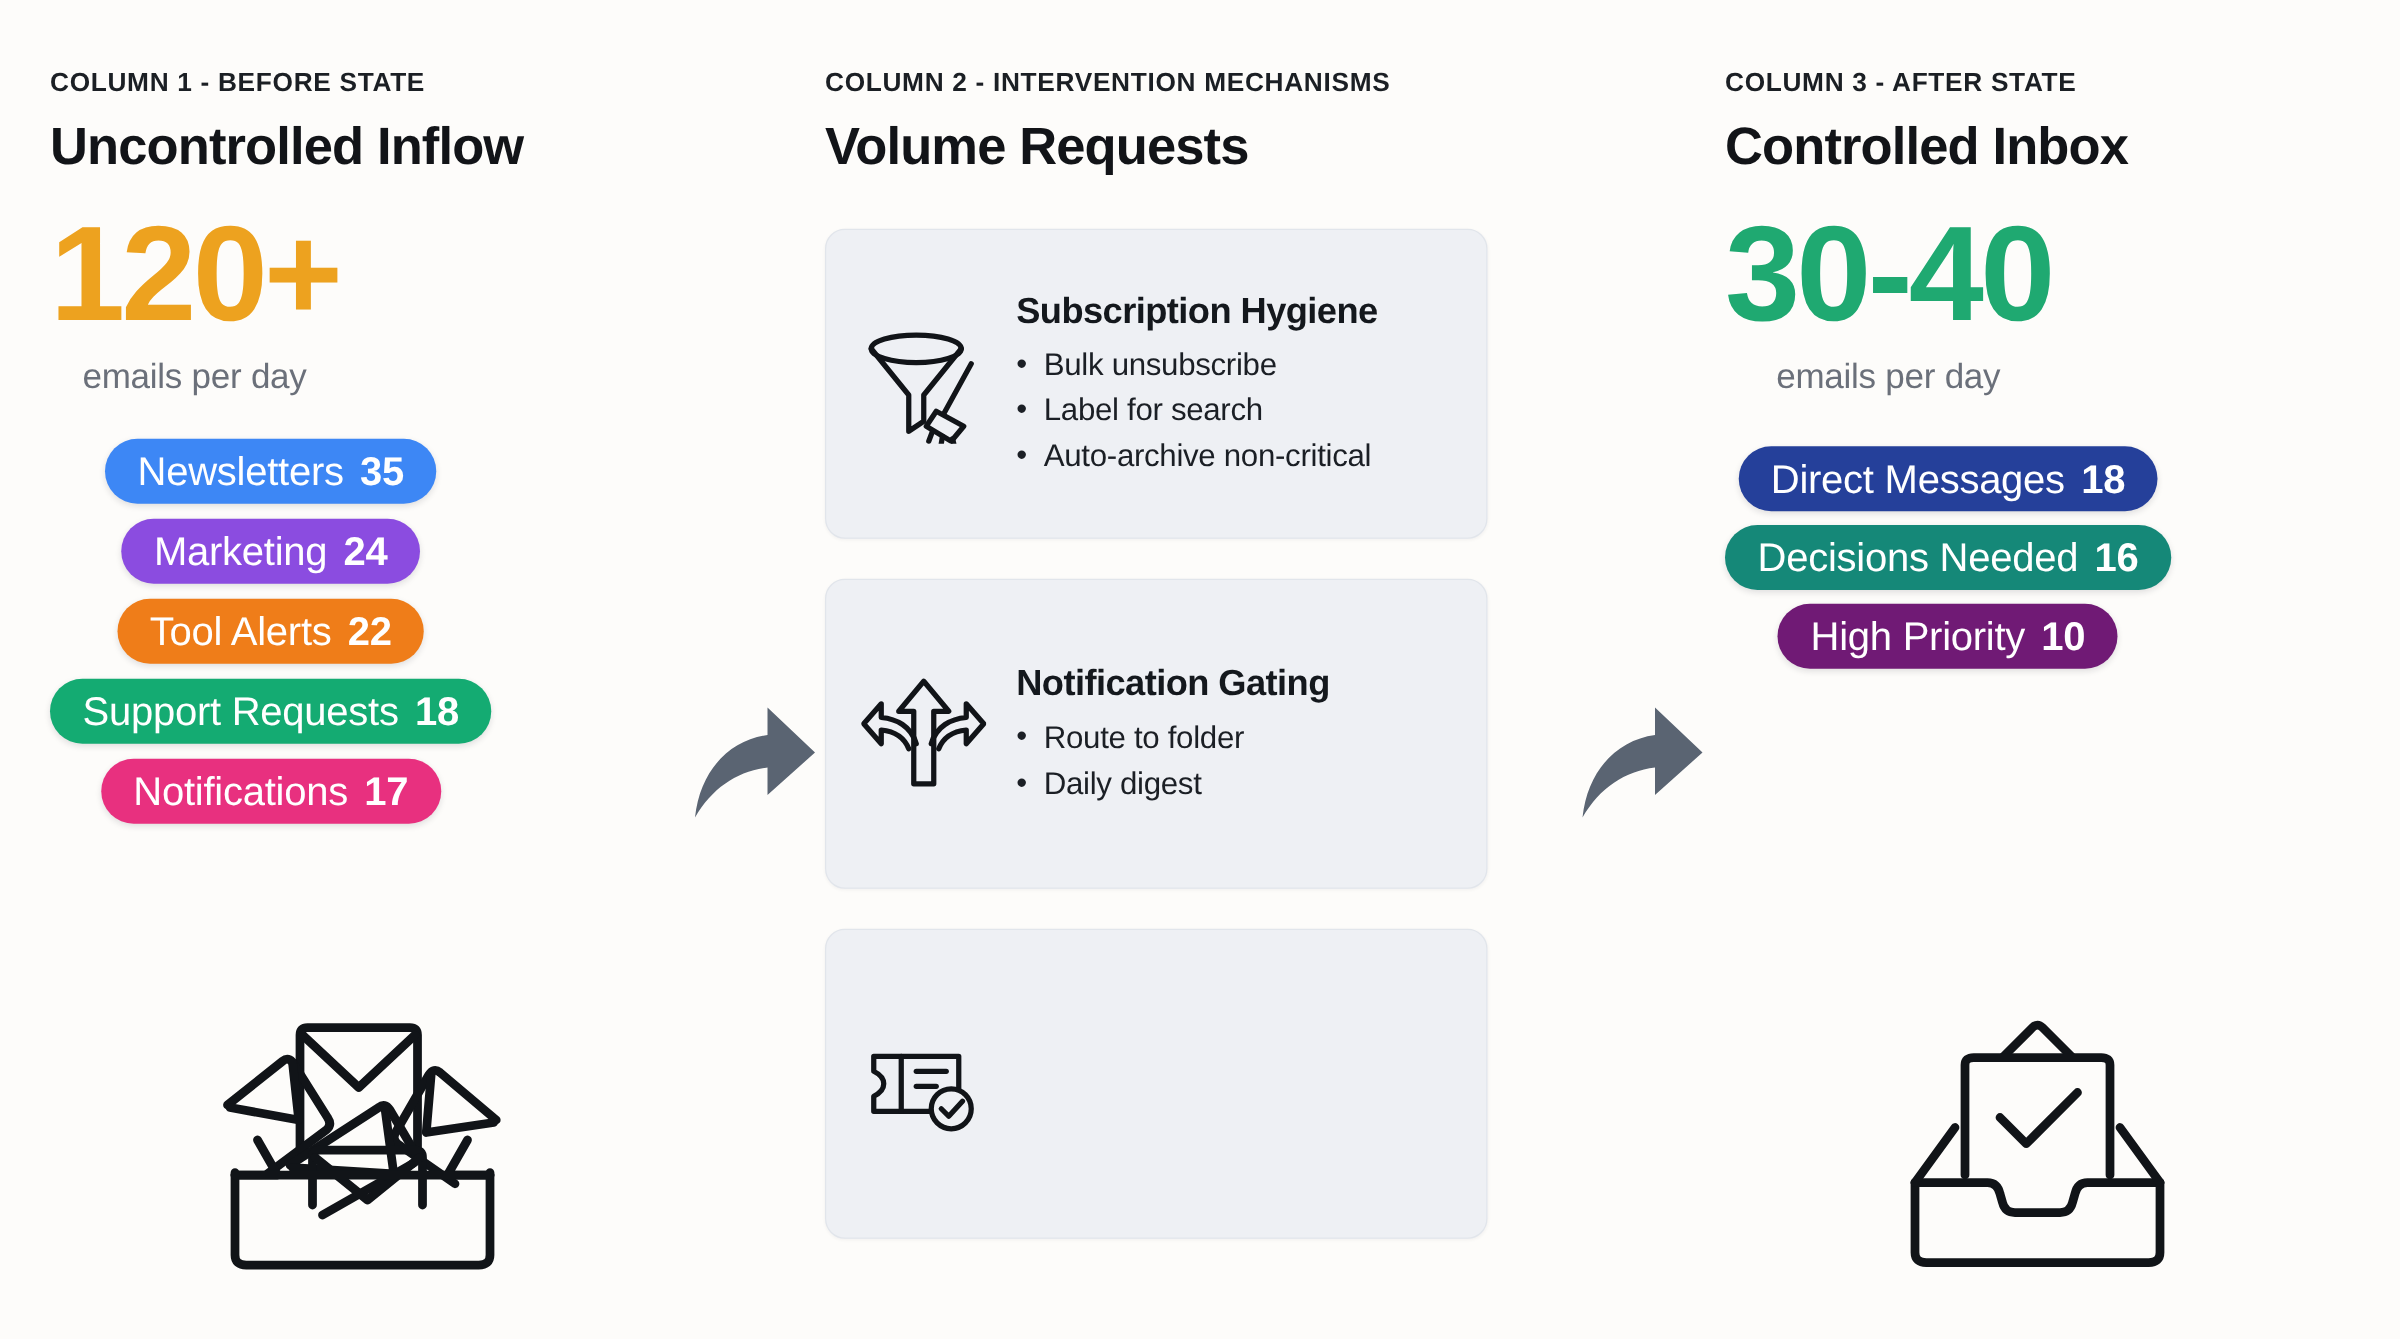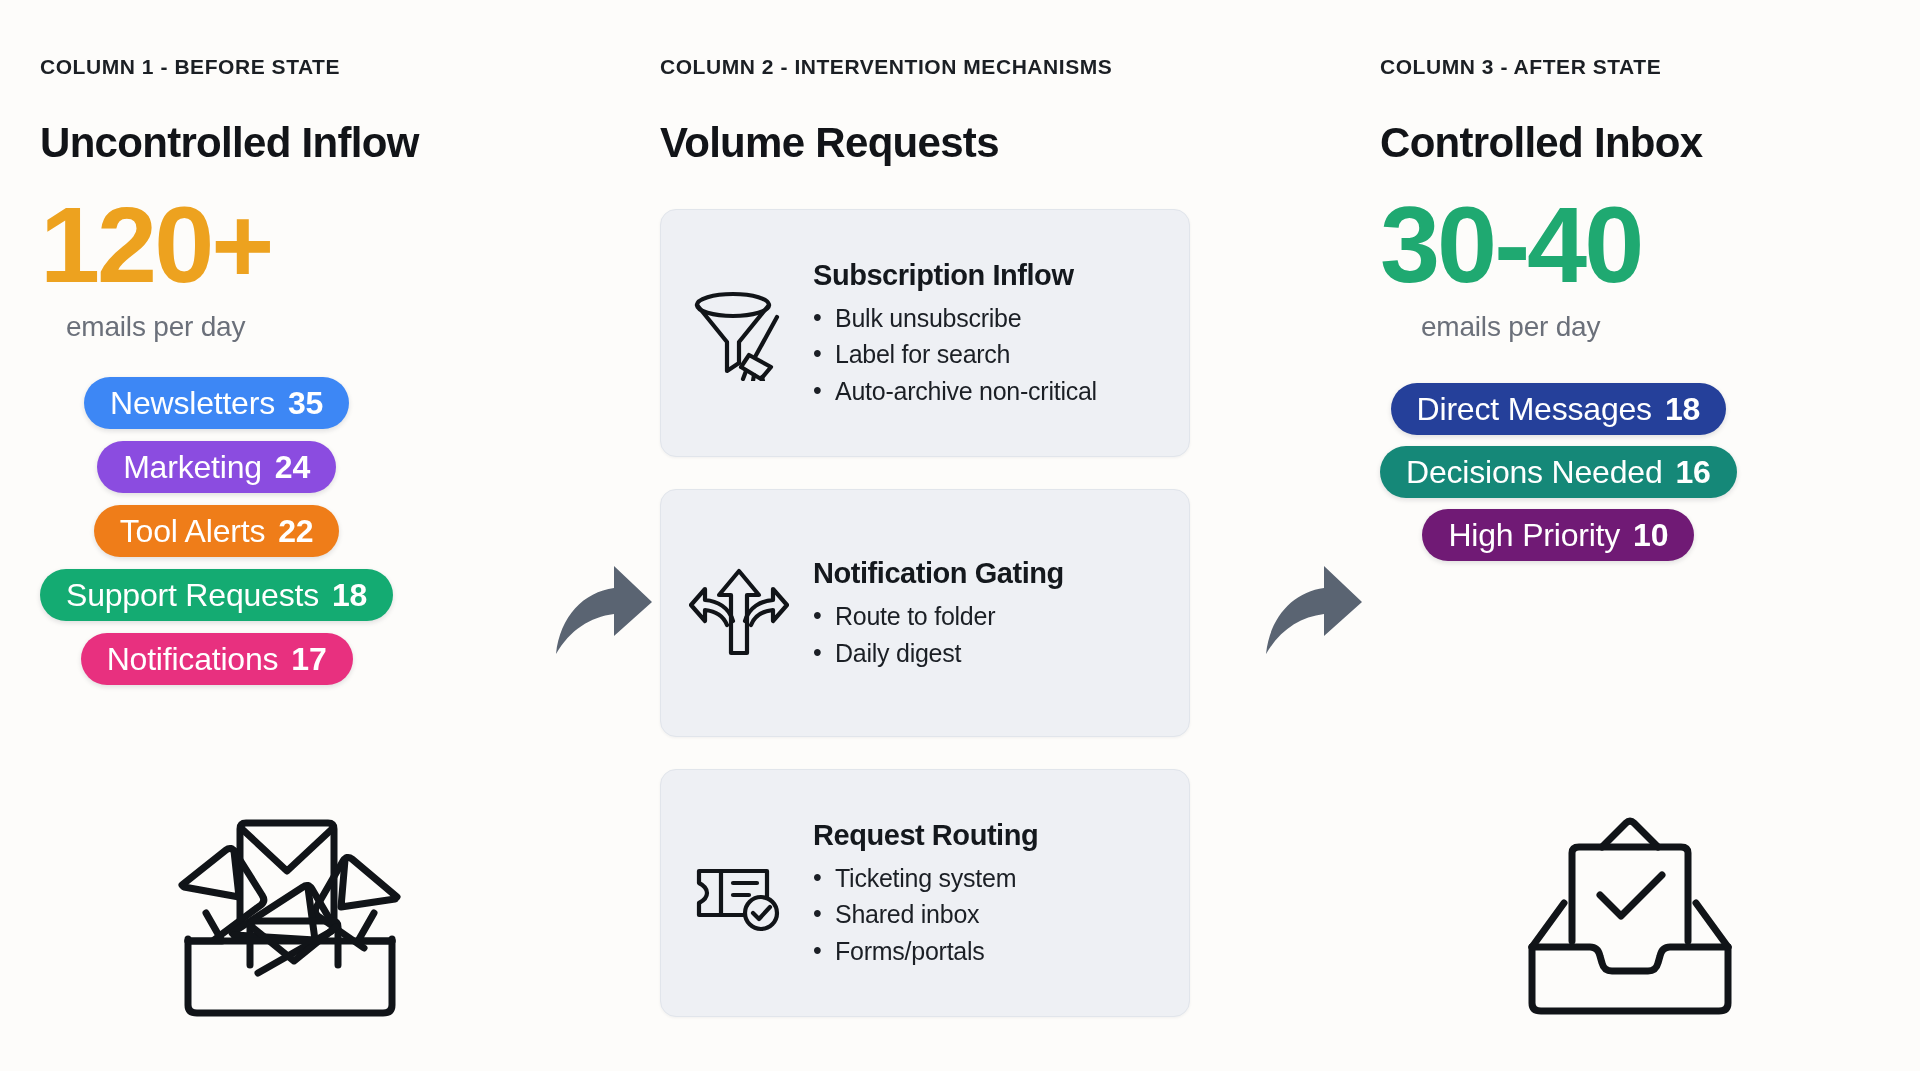--- a/index.html
+++ b/index.html
@@ -41,21 +41,21 @@
     margin-top: 55px;
     font-size: 21px;
     font-weight: 700;
     letter-spacing: 0.55px;
     color: #1b1f24;
     text-transform: uppercase;
     white-space: nowrap;
   }
 
   .col-title {
-    margin-top: 40px;
+    margin-top: 14px;
     font-size: 42px;
     font-weight: 700;
     letter-spacing: -0.7px;
     color: #121418;
     white-space: nowrap;
   }
 
   
   .stat-wrap {
     margin-top: 24px;
@@ -265,21 +265,21 @@
             <ellipse cx="44" cy="20" rx="36" ry="11"></ellipse>
             <path d="M8 20 L38 57 L38 86 L50 78 L50 57 L80 20"></path>
             <path d="M88 32 L66 72"></path>
             <path d="M60 70 L82 82 L72 94 L52 82 Z"></path>
             <path d="M57 86 L54 94"></path>
             <path d="M65 90 L64 96"></path>
             <path d="M73 92 L74 96"></path>
           </svg>
         </div>
         <div class="card-body">
-          <h3 class="card-title">Subscription Inflow</h3>
+          <h3 class="card-title">Subscription Hygiene</h3>
           <ul class="card-list">
             <li>Bulk unsubscribe</li>
             <li>Label for search</li>
             <li>Auto-archive non-critical</li>
           </ul>
         </div>
       </article>
 
       <article class="card">
         <div class="card-icon">
@@ -307,28 +307,20 @@
 
             <path d="M10 18 L10 30 Q18 34 18 40 Q18 46 10 50 L10 62 L78 62 L78 18 Z"></path>
             <path d="M32 18 L32 62"></path>
             <path d="M44 30 L68 30"></path>
             <path d="M44 42 L60 42"></path>
 
             <circle cx="72" cy="60" r="16" fill="#eef0f4"></circle>
             <path d="M64 60 L70 66 L81 54"></path>
           </svg>
         </div>
-        <div class="card-body">
-          <h3 class="card-title">Request Routing</h3>
-          <ul class="card-list">
-            <li>Ticketing system</li>
-            <li>Shared inbox</li>
-            <li>Forms/portals</li>
-          </ul>
-        </div>
       </article>
 
     </div>
   </section>
 
   <div class="connector a2">
     <svg width="110" height="100" viewBox="0 0 110 100" fill="#5a6472">
       <path d="M8 94 C12 56 36 32 66 28 L66 6 L104 42 L66 76 L66 54 C42 57 22 70 8 94 Z"></path>
     </svg>
   </div>

